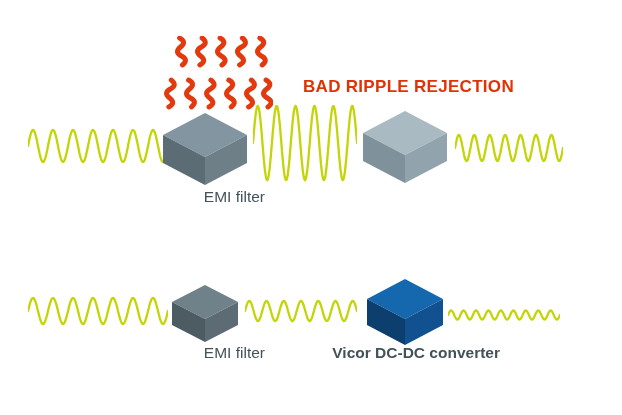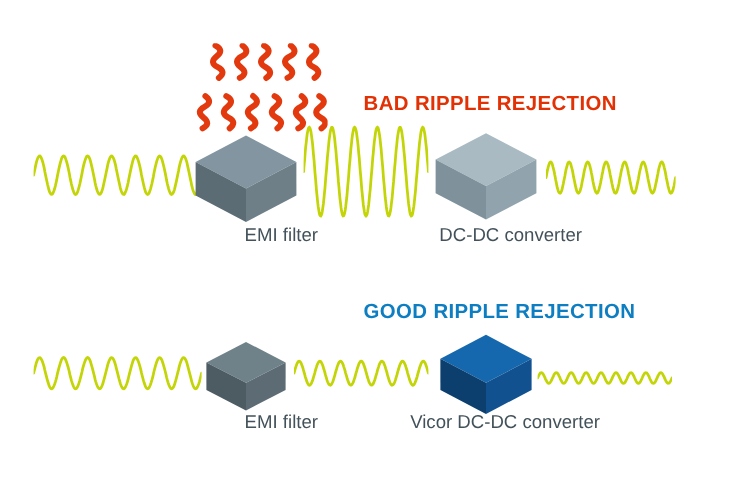--- a/index.html
+++ b/index.html
@@ -70,27 +70,25 @@
         <polygon points="3,23 45,45 45,73 3,51" fill="#7f929c"></polygon>
         <polygon points="87,23 45,45 45,73 87,51" fill="#91a3ad"></polygon>
       </svg>
 
     <svg class="abs" style="left:455px;top:133px;" width="108" height="30">
         <path d="M0.0,15.0 L0.5,12.6 L0.9,10.3 L1.4,8.2 L1.8,6.3 L2.3,4.7 L2.7,3.4 L3.1,2.5 L3.6,2.1 L4.0,2.0 L4.5,2.4 L5.0,3.3 L5.4,4.5 L5.8,6.1 L6.3,7.9 L6.8,10.0 L7.2,12.3 L7.7,14.7 L8.1,17.0 L8.6,19.3 L9.0,21.5 L9.4,23.4 L9.9,25.1 L10.3,26.4 L10.8,27.4 L11.3,27.9 L11.7,28.0 L12.2,27.6 L12.6,26.9 L13.1,25.7 L13.5,24.2 L13.9,22.4 L14.4,20.3 L14.8,18.0 L15.3,15.7 L15.8,13.3 L16.2,11.0 L16.6,8.8 L17.1,6.8 L17.6,5.1 L18.0,3.7 L18.4,2.7 L18.9,2.2 L19.4,2.0 L19.8,2.3 L20.3,3.0 L20.7,4.1 L21.1,5.6 L21.6,7.4 L22.1,9.4 L22.5,11.6 L22.9,14.0 L23.4,16.4 L23.9,18.7 L24.3,20.9 L24.8,22.9 L25.2,24.7 L25.6,26.1 L26.1,27.1 L26.6,27.8 L27.0,28.0 L27.4,27.8 L27.9,27.1 L28.4,26.1 L28.8,24.7 L29.3,22.9 L29.7,20.9 L30.1,18.7 L30.6,16.4 L31.1,14.0 L31.5,11.6 L31.9,9.4 L32.4,7.4 L32.9,5.6 L33.3,4.1 L33.8,3.0 L34.2,2.3 L34.6,2.0 L35.1,2.2 L35.5,2.7 L36.0,3.7 L36.5,5.1 L36.9,6.8 L37.4,8.8 L37.8,11.0 L38.3,13.3 L38.7,15.7 L39.1,18.0 L39.6,20.3 L40.0,22.4 L40.5,24.2 L41.0,25.7 L41.4,26.9 L41.9,27.6 L42.3,28.0 L42.8,27.9 L43.2,27.4 L43.6,26.4 L44.1,25.1 L44.5,23.4 L45.0,21.5 L45.5,19.3 L45.9,17.0 L46.4,14.7 L46.8,12.3 L47.3,10.0 L47.7,7.9 L48.1,6.1 L48.6,4.5 L49.0,3.3 L49.5,2.4 L50.0,2.0 L50.4,2.1 L50.9,2.5 L51.3,3.4 L51.8,4.7 L52.2,6.3 L52.6,8.2 L53.1,10.3 L53.5,12.6 L54.0,15.0 L54.5,17.4 L54.9,19.7 L55.4,21.8 L55.8,23.7 L56.3,25.3 L56.7,26.6 L57.1,27.5 L57.6,27.9 L58.0,28.0 L58.5,27.6 L59.0,26.7 L59.4,25.5 L59.9,23.9 L60.3,22.1 L60.8,20.0 L61.2,17.7 L61.6,15.3 L62.1,13.0 L62.5,10.7 L63.0,8.5 L63.5,6.6 L63.9,4.9 L64.3,3.6 L64.8,2.6 L65.3,2.1 L65.7,2.0 L66.2,2.4 L66.6,3.1 L67.0,4.3 L67.5,5.8 L68.0,7.6 L68.4,9.7 L68.8,12.0 L69.3,14.3 L69.8,16.7 L70.2,19.0 L70.7,21.2 L71.1,23.2 L71.5,24.9 L72.0,26.3 L72.5,27.3 L72.9,27.8 L73.3,28.0 L73.8,27.7 L74.3,27.0 L74.7,25.9 L75.2,24.4 L75.6,22.6 L76.0,20.6 L76.5,18.4 L77.0,16.0 L77.4,13.6 L77.8,11.3 L78.3,9.1 L78.8,7.1 L79.2,5.3 L79.7,3.9 L80.1,2.9 L80.5,2.2 L81.0,2.0 L81.5,2.2 L81.9,2.9 L82.3,3.9 L82.8,5.3 L83.3,7.1 L83.7,9.1 L84.2,11.3 L84.6,13.6 L85.0,16.0 L85.5,18.4 L86.0,20.6 L86.4,22.6 L86.8,24.4 L87.3,25.9 L87.8,27.0 L88.2,27.7 L88.7,28.0 L89.1,27.8 L89.5,27.3 L90.0,26.3 L90.5,24.9 L90.9,23.2 L91.3,21.2 L91.8,19.0 L92.3,16.7 L92.7,14.3 L93.2,12.0 L93.6,9.7 L94.0,7.6 L94.5,5.8 L95.0,4.3 L95.4,3.1 L95.8,2.4 L96.3,2.0 L96.8,2.1 L97.2,2.6 L97.7,3.6 L98.1,4.9 L98.5,6.6 L99.0,8.5 L99.5,10.7 L99.9,13.0 L100.3,15.3 L100.8,17.7 L101.3,20.0 L101.7,22.1 L102.2,23.9 L102.6,25.5 L103.0,26.7 L103.5,27.6 L104.0,28.0 L104.4,27.9 L104.8,27.5 L105.3,26.6 L105.8,25.3 L106.2,23.7 L106.7,21.8 L107.1,19.7 L107.5,17.4 L108.0,15.0 " fill="none" stroke="#c3d407" stroke-width="2.3" stroke-linecap="round"></path>
       </svg>
 
     <div class="abs cube-label" style="left:145px;top:188px;width:120px;">EMI filter</div>
 
-    <div class="abs cube-label" style="left:325px;top:188px;width:160px;">DC-DC converter</div>
 
   </section>
 
   <section class="abs" style="top:210px;height:205px;">
 
-    <div class="abs title good" style="left:303px;top:40px;">GOOD RIPPLE REJECTION</div>
 
     <svg class="abs" style="left:28px;top:86px;" width="140" height="30">
         <path d="M0.0,15.0 L0.6,12.6 L1.2,10.3 L1.8,8.2 L2.3,6.3 L2.9,4.7 L3.5,3.4 L4.1,2.5 L4.7,2.1 L5.3,2.0 L5.8,2.4 L6.4,3.3 L7.0,4.5 L7.6,6.1 L8.2,7.9 L8.8,10.0 L9.3,12.3 L9.9,14.7 L10.5,17.0 L11.1,19.3 L11.7,21.5 L12.3,23.4 L12.8,25.1 L13.4,26.4 L14.0,27.4 L14.6,27.9 L15.2,28.0 L15.8,27.6 L16.3,26.9 L16.9,25.7 L17.5,24.2 L18.1,22.4 L18.7,20.3 L19.3,18.0 L19.8,15.7 L20.4,13.3 L21.0,11.0 L21.6,8.8 L22.2,6.8 L22.8,5.1 L23.3,3.7 L23.9,2.7 L24.5,2.2 L25.1,2.0 L25.7,2.3 L26.3,3.0 L26.8,4.1 L27.4,5.6 L28.0,7.4 L28.6,9.4 L29.2,11.6 L29.8,14.0 L30.3,16.4 L30.9,18.7 L31.5,20.9 L32.1,22.9 L32.7,24.7 L33.3,26.1 L33.8,27.1 L34.4,27.8 L35.0,28.0 L35.6,27.8 L36.2,27.1 L36.8,26.1 L37.3,24.7 L37.9,22.9 L38.5,20.9 L39.1,18.7 L39.7,16.4 L40.3,14.0 L40.8,11.6 L41.4,9.4 L42.0,7.4 L42.6,5.6 L43.2,4.1 L43.8,3.0 L44.3,2.3 L44.9,2.0 L45.5,2.2 L46.1,2.7 L46.7,3.7 L47.3,5.1 L47.8,6.8 L48.4,8.8 L49.0,11.0 L49.6,13.3 L50.2,15.7 L50.8,18.0 L51.3,20.3 L51.9,22.4 L52.5,24.2 L53.1,25.7 L53.7,26.9 L54.3,27.6 L54.8,28.0 L55.4,27.9 L56.0,27.4 L56.6,26.4 L57.2,25.1 L57.8,23.4 L58.3,21.5 L58.9,19.3 L59.5,17.0 L60.1,14.7 L60.7,12.3 L61.3,10.0 L61.8,7.9 L62.4,6.1 L63.0,4.5 L63.6,3.3 L64.2,2.4 L64.8,2.0 L65.3,2.1 L65.9,2.5 L66.5,3.4 L67.1,4.7 L67.7,6.3 L68.3,8.2 L68.8,10.3 L69.4,12.6 L70.0,15.0 L70.6,17.4 L71.2,19.7 L71.8,21.8 L72.3,23.7 L72.9,25.3 L73.5,26.6 L74.1,27.5 L74.7,27.9 L75.3,28.0 L75.8,27.6 L76.4,26.7 L77.0,25.5 L77.6,23.9 L78.2,22.1 L78.8,20.0 L79.3,17.7 L79.9,15.3 L80.5,13.0 L81.1,10.7 L81.7,8.5 L82.3,6.6 L82.8,4.9 L83.4,3.6 L84.0,2.6 L84.6,2.1 L85.2,2.0 L85.8,2.4 L86.3,3.1 L86.9,4.3 L87.5,5.8 L88.1,7.6 L88.7,9.7 L89.3,12.0 L89.8,14.3 L90.4,16.7 L91.0,19.0 L91.6,21.2 L92.2,23.2 L92.8,24.9 L93.3,26.3 L93.9,27.3 L94.5,27.8 L95.1,28.0 L95.7,27.7 L96.3,27.0 L96.8,25.9 L97.4,24.4 L98.0,22.6 L98.6,20.6 L99.2,18.4 L99.8,16.0 L100.3,13.6 L100.9,11.3 L101.5,9.1 L102.1,7.1 L102.7,5.3 L103.3,3.9 L103.8,2.9 L104.4,2.2 L105.0,2.0 L105.6,2.2 L106.2,2.9 L106.8,3.9 L107.3,5.3 L107.9,7.1 L108.5,9.1 L109.1,11.3 L109.7,13.6 L110.3,16.0 L110.8,18.4 L111.4,20.6 L112.0,22.6 L112.6,24.4 L113.2,25.9 L113.8,27.0 L114.3,27.7 L114.9,28.0 L115.5,27.8 L116.1,27.3 L116.7,26.3 L117.3,24.9 L117.8,23.2 L118.4,21.2 L119.0,19.0 L119.6,16.7 L120.2,14.3 L120.8,12.0 L121.3,9.7 L121.9,7.6 L122.5,5.8 L123.1,4.3 L123.7,3.1 L124.3,2.4 L124.8,2.0 L125.4,2.1 L126.0,2.6 L126.6,3.6 L127.2,4.9 L127.8,6.6 L128.3,8.5 L128.9,10.7 L129.5,13.0 L130.1,15.3 L130.7,17.7 L131.3,20.0 L131.8,22.1 L132.4,23.9 L133.0,25.5 L133.6,26.7 L134.2,27.6 L134.8,28.0 L135.3,27.9 L135.9,27.5 L136.5,26.6 L137.1,25.3 L137.7,23.7 L138.3,21.8 L138.8,19.7 L139.4,17.4 L140.0,15.0 " fill="none" stroke="#c3d407" stroke-width="2.3" stroke-linecap="round"></path>
       </svg>
 
     <svg class="abs" style="left:170px;top:74px;" width="70" height="60">
         <polygon points="35,1 68,18 35,35 2,18" fill="#708289"></polygon>
         <polygon points="2,18 35,35 35,58 2,41" fill="#4d5b63"></polygon>
         <polygon points="68,18 35,35 35,58 68,41" fill="#5d6c74"></polygon>
       </svg>
@@ -104,17 +102,17 @@
         <polygon points="2,21 40,41 40,67 2,47" fill="#0c3e6e"></polygon>
         <polygon points="78,21 40,41 40,67 78,47" fill="#11518f"></polygon>
       </svg>
 
     <svg class="abs" style="left:448px;top:98px;" width="112" height="14">
         <path d="M0.0,7.0 L0.5,5.9 L0.9,5.0 L1.4,4.1 L1.9,3.4 L2.3,2.8 L2.8,2.6 L3.3,2.5 L3.7,2.7 L4.2,3.2 L4.7,3.8 L5.1,4.6 L5.6,5.6 L6.1,6.6 L6.5,7.7 L7.0,8.7 L7.5,9.6 L7.9,10.4 L8.4,11.0 L8.9,11.4 L9.3,11.5 L9.8,11.4 L10.3,11.0 L10.7,10.4 L11.2,9.6 L11.7,8.7 L12.1,7.7 L12.6,6.6 L13.1,5.6 L13.5,4.6 L14.0,3.8 L14.5,3.2 L14.9,2.7 L15.4,2.5 L15.9,2.6 L16.3,2.8 L16.8,3.4 L17.3,4.1 L17.7,5.0 L18.2,5.9 L18.7,7.0 L19.1,8.1 L19.6,9.0 L20.1,9.9 L20.5,10.6 L21.0,11.2 L21.5,11.4 L21.9,11.5 L22.4,11.3 L22.9,10.8 L23.3,10.2 L23.8,9.4 L24.3,8.4 L24.7,7.4 L25.2,6.3 L25.7,5.3 L26.1,4.4 L26.6,3.6 L27.1,3.0 L27.5,2.6 L28.0,2.5 L28.5,2.6 L28.9,3.0 L29.4,3.6 L29.9,4.4 L30.3,5.3 L30.8,6.3 L31.3,7.4 L31.7,8.4 L32.2,9.4 L32.7,10.2 L33.1,10.8 L33.6,11.3 L34.1,11.5 L34.5,11.4 L35.0,11.2 L35.5,10.6 L35.9,9.9 L36.4,9.0 L36.9,8.1 L37.3,7.0 L37.8,5.9 L38.3,5.0 L38.7,4.1 L39.2,3.4 L39.7,2.8 L40.1,2.6 L40.6,2.5 L41.1,2.7 L41.5,3.2 L42.0,3.8 L42.5,4.6 L42.9,5.6 L43.4,6.6 L43.9,7.7 L44.3,8.7 L44.8,9.6 L45.3,10.4 L45.7,11.0 L46.2,11.4 L46.7,11.5 L47.1,11.4 L47.6,11.0 L48.1,10.4 L48.5,9.6 L49.0,8.7 L49.5,7.7 L49.9,6.6 L50.4,5.6 L50.9,4.6 L51.3,3.8 L51.8,3.2 L52.3,2.7 L52.7,2.5 L53.2,2.6 L53.7,2.8 L54.1,3.4 L54.6,4.1 L55.1,5.0 L55.5,5.9 L56.0,7.0 L56.5,8.1 L56.9,9.0 L57.4,9.9 L57.9,10.6 L58.3,11.2 L58.8,11.4 L59.3,11.5 L59.7,11.3 L60.2,10.8 L60.7,10.2 L61.1,9.4 L61.6,8.4 L62.1,7.4 L62.5,6.3 L63.0,5.3 L63.5,4.4 L63.9,3.6 L64.4,3.0 L64.9,2.6 L65.3,2.5 L65.8,2.6 L66.3,3.0 L66.7,3.6 L67.2,4.4 L67.7,5.3 L68.1,6.3 L68.6,7.4 L69.1,8.4 L69.5,9.4 L70.0,10.2 L70.5,10.8 L70.9,11.3 L71.4,11.5 L71.9,11.4 L72.3,11.2 L72.8,10.6 L73.3,9.9 L73.7,9.0 L74.2,8.1 L74.7,7.0 L75.1,5.9 L75.6,5.0 L76.1,4.1 L76.5,3.4 L77.0,2.8 L77.5,2.6 L77.9,2.5 L78.4,2.7 L78.9,3.2 L79.3,3.8 L79.8,4.6 L80.3,5.6 L80.7,6.6 L81.2,7.7 L81.7,8.7 L82.1,9.6 L82.6,10.4 L83.1,11.0 L83.5,11.4 L84.0,11.5 L84.5,11.4 L84.9,11.0 L85.4,10.4 L85.9,9.6 L86.3,8.7 L86.8,7.7 L87.3,6.6 L87.7,5.6 L88.2,4.6 L88.7,3.8 L89.1,3.2 L89.6,2.7 L90.1,2.5 L90.5,2.6 L91.0,2.8 L91.5,3.4 L91.9,4.1 L92.4,5.0 L92.9,5.9 L93.3,7.0 L93.8,8.1 L94.3,9.0 L94.7,9.9 L95.2,10.6 L95.7,11.2 L96.1,11.4 L96.6,11.5 L97.1,11.3 L97.5,10.8 L98.0,10.2 L98.5,9.4 L98.9,8.4 L99.4,7.4 L99.9,6.3 L100.3,5.3 L100.8,4.4 L101.3,3.6 L101.7,3.0 L102.2,2.6 L102.7,2.5 L103.1,2.6 L103.6,3.0 L104.1,3.6 L104.5,4.4 L105.0,5.3 L105.5,6.3 L105.9,7.4 L106.4,8.4 L106.9,9.4 L107.3,10.2 L107.8,10.8 L108.3,11.3 L108.7,11.5 L109.2,11.4 L109.7,11.2 L110.1,10.6 L110.6,9.9 L111.1,9.0 L111.5,8.1 L112.0,7.0 " fill="none" stroke="#c3d407" stroke-width="2.3" stroke-linecap="round"></path>
       </svg>
 
     <div class="abs cube-label" style="left:145px;top:134px;width:120px;">EMI filter</div>
 
-    <div class="abs cube-label" style="left:310px;top:134px;width:190px;">Vicor DC-DC converter</div>
+    <div class="abs cube-label" style="left:310px;top:134px;width:190px;font-weight:bold;">Vicor DC-DC converter</div>
 
   </section>
 
 </div>
 
 </body></html>

